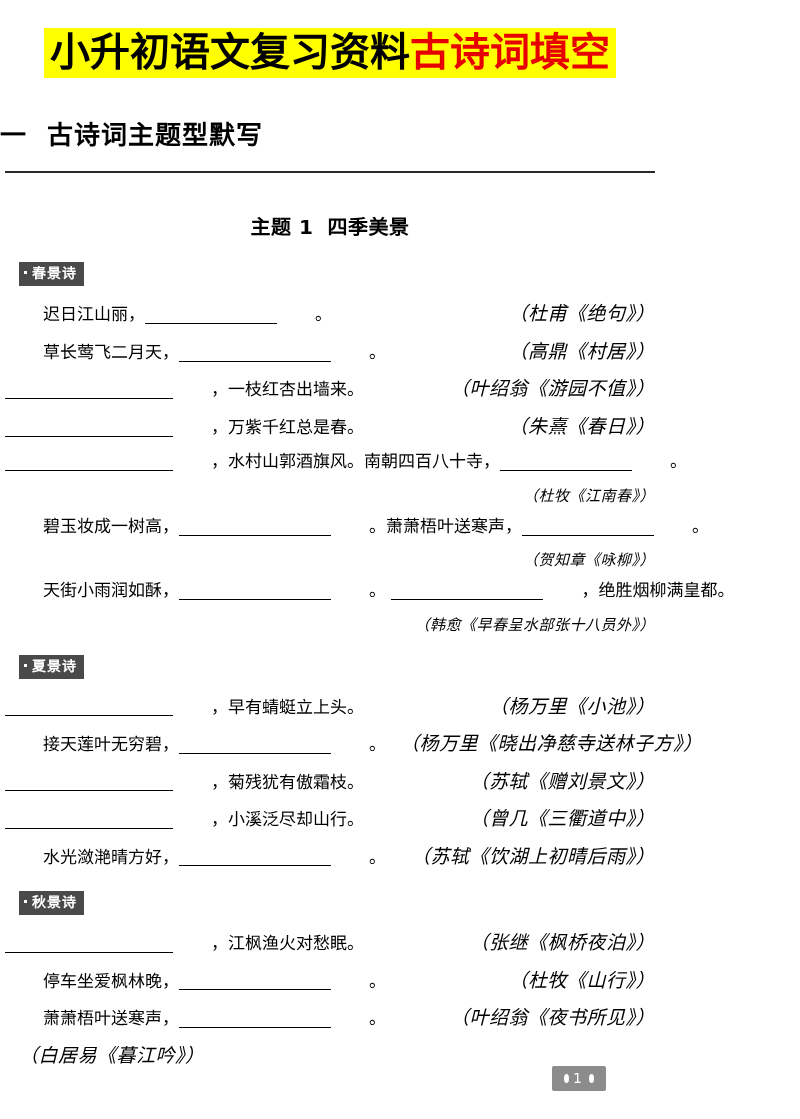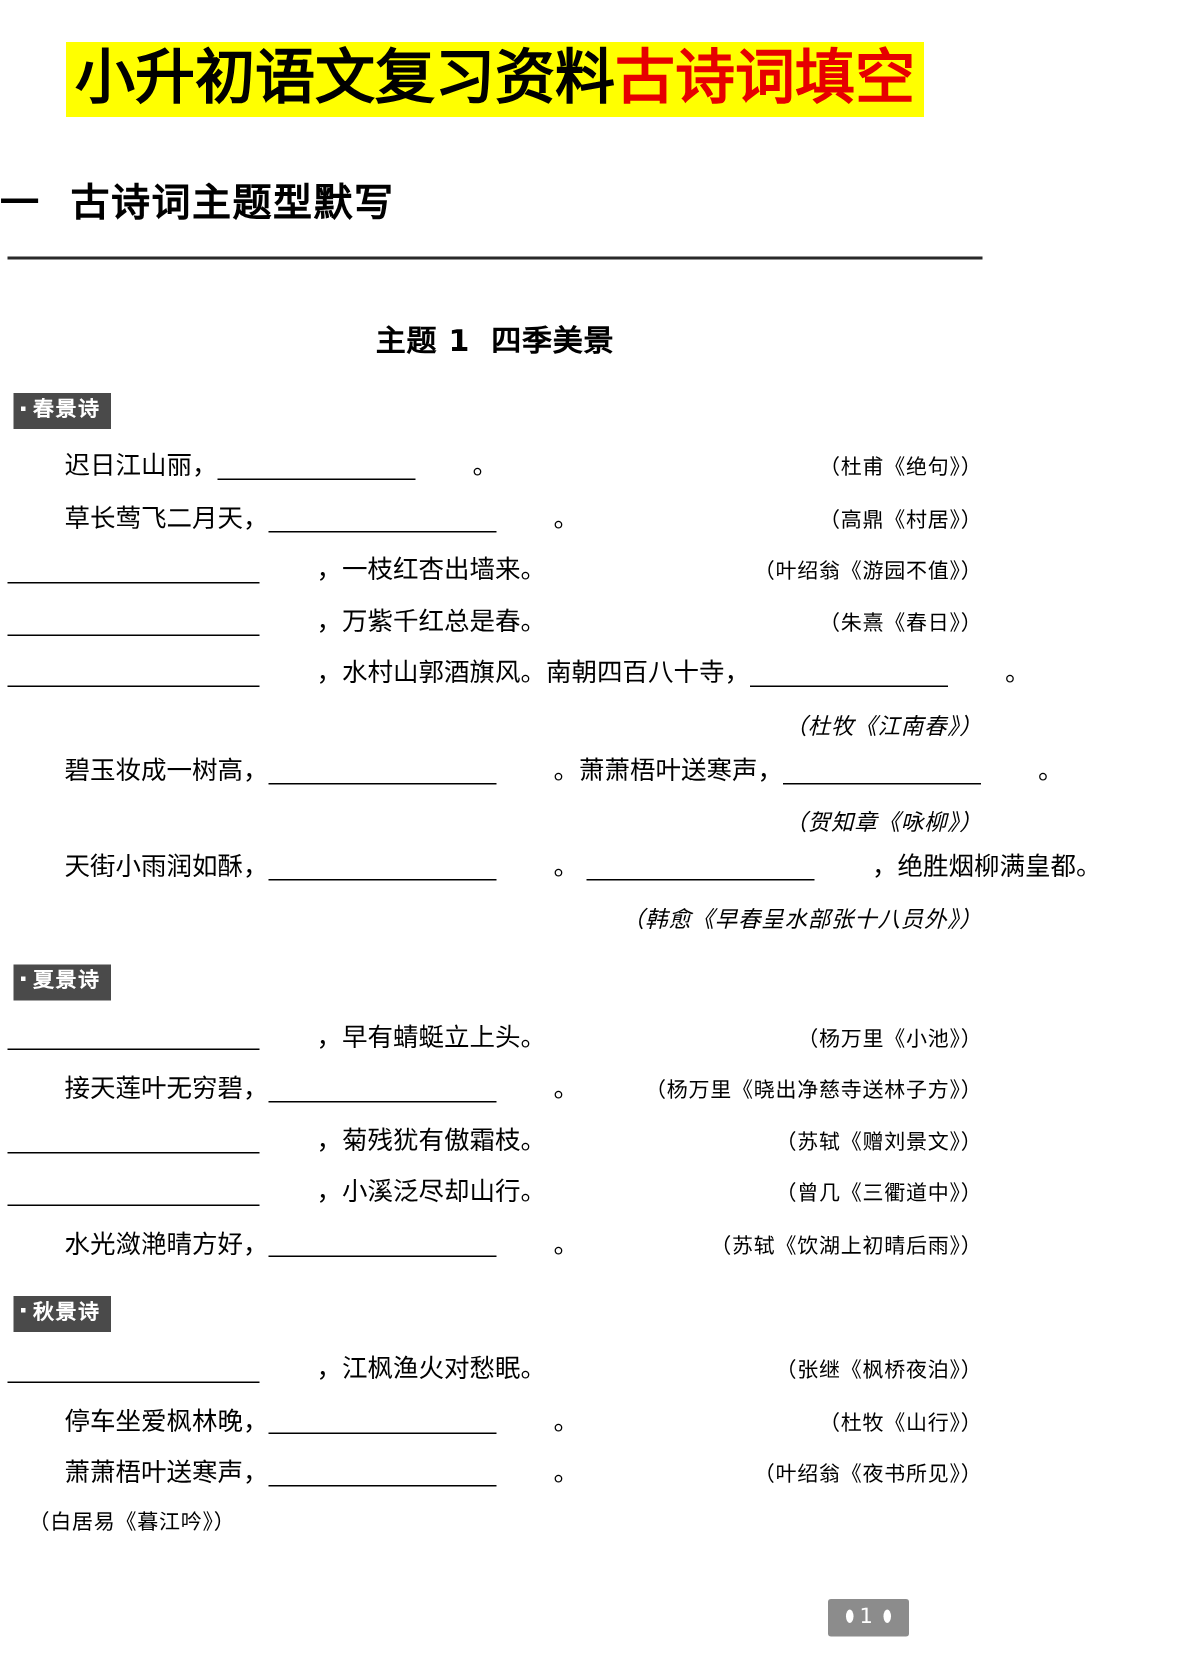--- a/index.html
+++ b/index.html
@@ -86,21 +86,21 @@
   .season {
     display: inline-block;
     background: #4a4a4a;
     color: #ffffff;
     font-family: "DejaVu Sans", "Liberation Sans", sans-serif;
     font-weight: bold;
     font-size: 14px;
     padding: 2px 7px 3px 5px;
     line-height: 1.35;
     letter-spacing: 1px;
-    margin: 12px 0 4px 4px;
+    margin: 12px 0 4px 14px;
   }
   .season .dot {
     display: inline-block;
     width: 3px;
     height: 3px;
     background: #ffffff;
     vertical-align: middle;
     margin: 0 5px 3px 0;
   }
   .season-first { margin-top: 0; }
@@ -114,21 +114,22 @@
     font-size: 17px;
     line-height: 1.5;
   }
   .row .left {
     white-space: nowrap;
     letter-spacing: 0.5px;
   }
   .row .right {
     white-space: nowrap;
     font-family: "DejaVu Serif", "Liberation Serif", serif;
-    font-size: 14px;
+    font-style: italic;
+    font-size: 19px;
     letter-spacing: 0.5px;
     padding-left: 14px;
   }
   
   .row-wide .left { letter-spacing: 0.2px; }
   .cite-line {
     text-align: right;
     font-family: "DejaVu Serif", "Liberation Serif", serif;
     font-style: italic;
     font-size: 15px;

